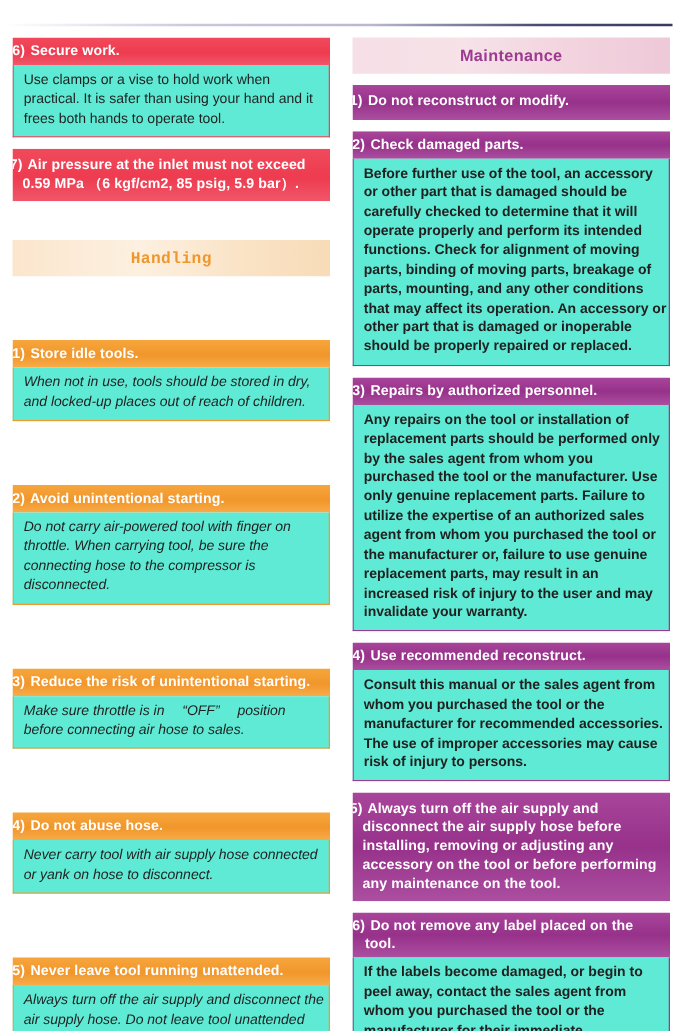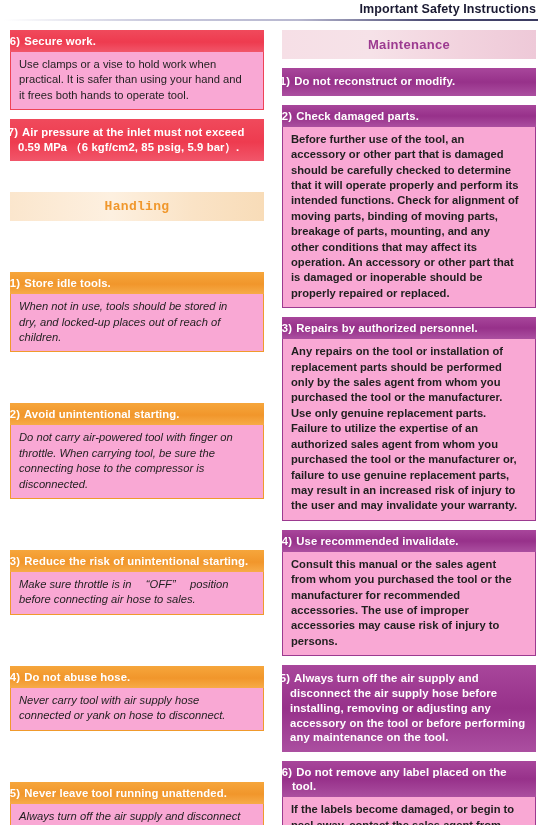--- a/index.html
+++ b/index.html
@@ -59,25 +59,25 @@
   .card-head {
     font-size: 11.3px;
     font-weight: bold;
     color: #ffffff;
     padding: 4px 7px 4px 8px;
     line-height: 14px;
     letter-spacing: .1px;
   }
   .card-head .num { margin-right: 1px; }
   .card-body {
-    background: #f9a8d4;
+    background: #5eead4;
     font-size: 11.2px;
     line-height: 15.4px;
     color: #1f1f1f;
-    padding: 5px 16px 6px 8px;
+    padding: 5px 1px 6px 8px;
     white-space: pre-line;
   }
 
   
   .card-red .card-head {
     background: linear-gradient(to bottom, #f04a5c 0%, #ee3b4f 55%, #f1566a 100%);
   }
   .card-red .card-body {
     border: 1.3px solid #ef4356;
     border-top: none;
@@ -140,21 +140,20 @@
   
   .head-indent {
     padding-left: 10px;
     text-indent: -14px;
   }
 </style>
 </head>
 <body>
 
 <div class="page-header">
-  <div class="page-header-title">Important Safety Instructions</div>
   <div class="header-rule"></div>
 </div>
 
 <div class="col col-left" id="col-left">
     <div class="card card-red">
       <div class="card-head head-indent"><span class="num">(6)</span><span> Secure work.</span></div>
       <div class="card-body">Use clamps or a vise to hold work when practical.  It is safer than using your hand and it frees both hands to operate tool.</div>
     </div>
     <div class="card card-red card-red-solid">
       <div class="card-head head-indent"><span class="num">(7)</span><span> Air pressure at the inlet must not exceed 0.59 MPa （6 kgf/cm2, 85 psig, 5.9 bar）.</span></div>
@@ -190,21 +189,21 @@
     </div>
     <div class="card card-purple">
       <div class="card-head head-indent"><span class="num">(2)</span><span> Check damaged parts.</span></div>
       <div class="card-body">Before further use of the tool, an accessory or other part that is damaged should be carefully checked to determine that it will operate properly and perform its intended functions.  Check for alignment of moving parts, binding of moving parts, breakage of parts, mounting, and any other conditions that may affect its operation.  An accessory or other part that is damaged or inoperable should be properly repaired or replaced.</div>
     </div>
     <div class="card card-purple">
       <div class="card-head head-indent"><span class="num">(3)</span><span> Repairs by authorized personnel.</span></div>
       <div class="card-body">Any repairs on the tool or installation of replacement parts should be performed only by the sales agent from whom you purchased the tool or the manufacturer.  Use only genuine replacement parts.  Failure to utilize the expertise of an authorized sales agent from whom you purchased the tool or the manufacturer or, failure to use genuine replacement parts, may result in an increased risk of injury to the user and may invalidate your warranty.</div>
     </div>
     <div class="card card-purple">
-      <div class="card-head head-indent"><span class="num">(4)</span><span> Use recommended invalidate.</span></div>
+      <div class="card-head head-indent"><span class="num">(4)</span><span> Use recommended reconstruct.</span></div>
       <div class="card-body">Consult this manual or the sales agent from whom you purchased the tool or the manufacturer for recommended accessories. The use of improper accessories may cause risk of injury to persons.</div>
     </div>
     <div class="card card-purple card-purple-solid">
       <div class="card-head head-indent"><span class="num">(5)</span><span> Always turn off the air supply and disconnect the air supply hose before installing, removing or adjusting any accessory on the tool or before performing any maintenance on the tool.</span></div>
     </div>
     <div class="card card-purple">
       <div class="card-head head-indent"><span class="num">(6)</span><span> Do not remove any label placed on the tool.</span></div>
       <div class="card-body">If the labels become damaged, or begin to peel away, contact the sales agent from whom you purchased the tool or the manufacturer for their immediate replacement.</div>
     </div>
   </div>

